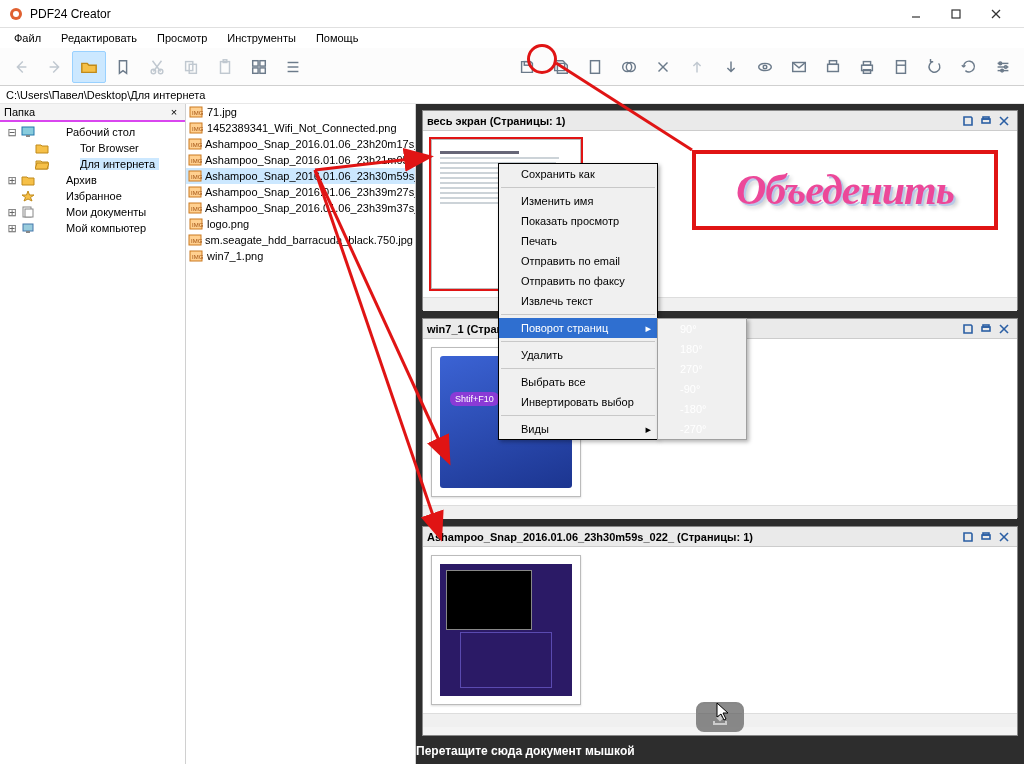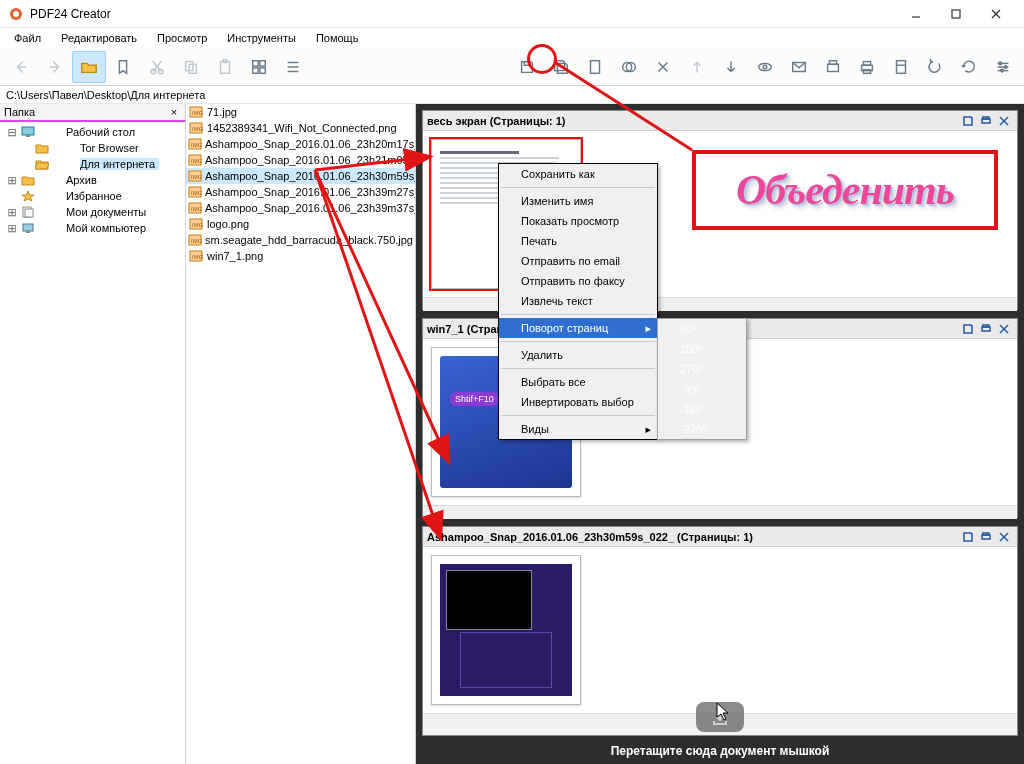--- a/index.html
+++ b/index.html
@@ -50,21 +50,21 @@
   .ctxmenu .mi { height:20px; display:flex; align-items:center; padding:0 20px 0 22px; white-space:nowrap; position:relative;}
   .ctxmenu .mi.hl { background:#2f6fd0; color:#fff;}
   .ctxmenu .mi .arr { position:absolute; right:6px; }
   .ctxmenu .sep { height:1px; background:#c8c8c8; margin:3px 2px;}
   .submenu { position:absolute; left:100%; top:0; background:#f0f0f0; border:1px solid #a0a0a0; box-shadow:2px 2px 4px rgba(0,0,0,.3);}
   .submenu .mi { padding:0 26px 0 22px;}
   .annot { position:absolute; border:4px solid #e01414; background:#fff; z-index:30; display:flex; align-items:center; justify-content:center;}
   .annot .at { font-size:42px; font-weight:bold; font-style:italic; color:#ec4899; font-family: Georgia, 'Times New Roman', serif; text-shadow: 2px 2px 0 #b8c8e8, 4px 4px 4px rgba(0,0,0,.2); letter-spacing:-1px;text-align:center;}
   .redcircle { position:absolute; border:3px solid #e01414; border-radius:50%; z-index:40;}
   .arrow-svg { position:absolute; z-index:35; pointer-events:none;}
-  .drophint { position:absolute; bottom:6px; left:0; right:0; text-align:center; color:#fff; font-size:12px; font-weight:bold;}
+  .drophint { position:absolute; bottom:6px; left:0; right:0; color:#fff; font-size:12px; font-weight:bold;}
   .dropicon { position:absolute; left:50%; transform:translateX(-50%); bottom:32px; width:48px; height:30px; border:2px solid #888; border-radius:8px; background:rgba(90,90,90,.7); display:flex; align-items:center; justify-content:center;}
   .dropicon svg { width:20px; height:20px; fill:#ccc;}
   .cursor { position:absolute; z-index:60;}
   .cursor svg { width:16px; height:20px;}
   
   .mockdoc { position:absolute; inset:8px; }
   .mockdoc .line { height:2px; background:#ccd3d8; margin:3px 0; }
   .mockwin7 { position:absolute; inset:8px; background:linear-gradient(160deg,#3b63d4,#1c3590); border-radius:3px;}
   .mockwin7 .badge { position:absolute; left:10px; top:36px; background:#8a3bd6; color:#fff; font-size:9px; padding:2px 5px; border-radius:6px;}
   .mockcmd { position:absolute; inset:8px; background:#2b1a66;}

